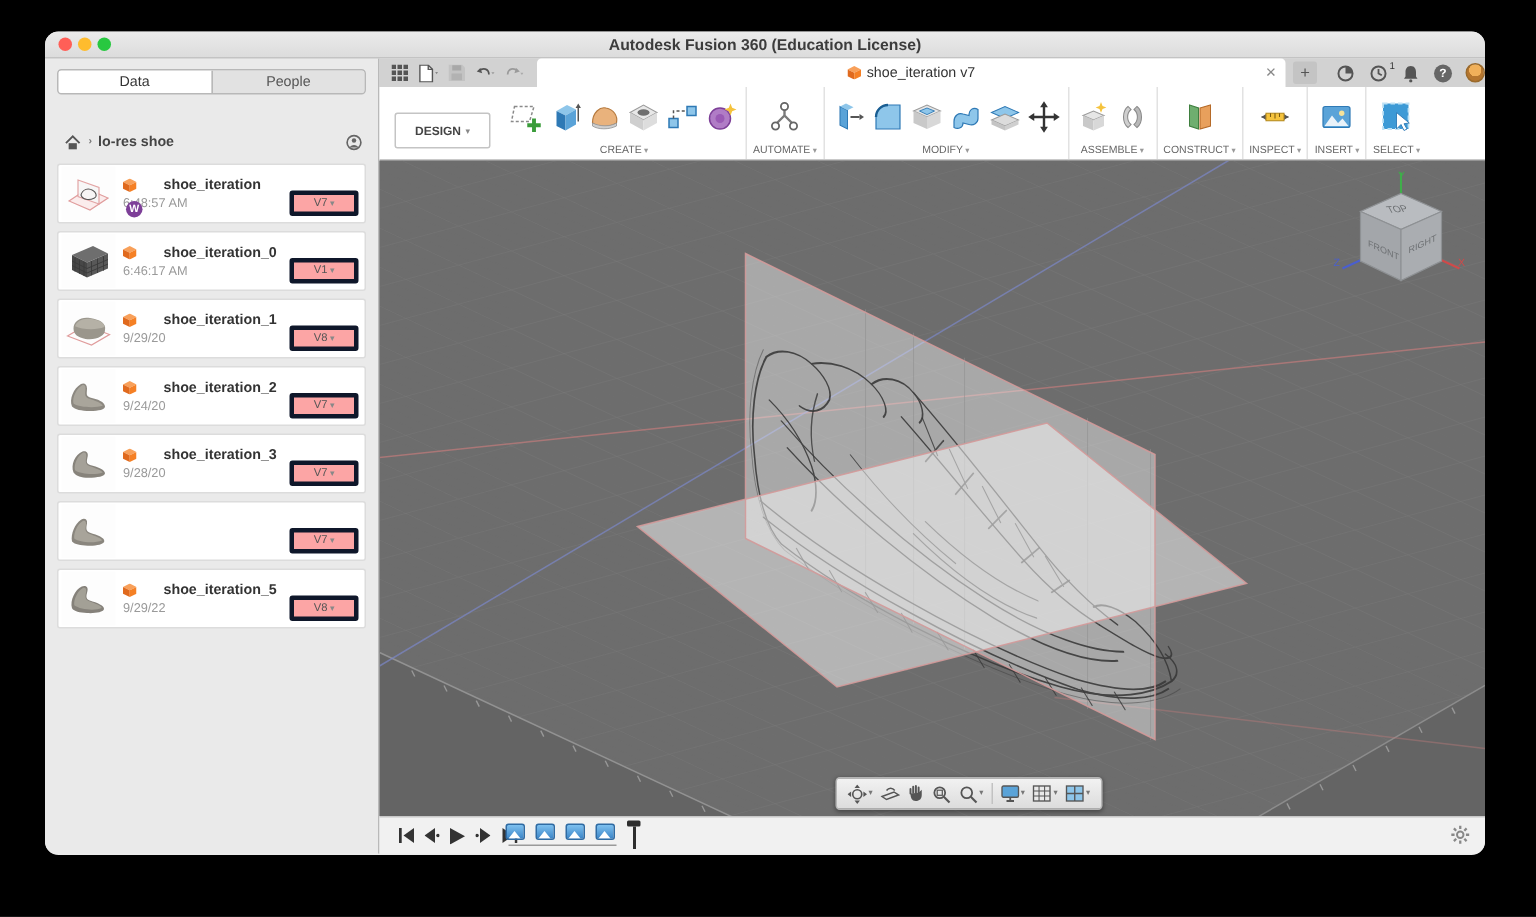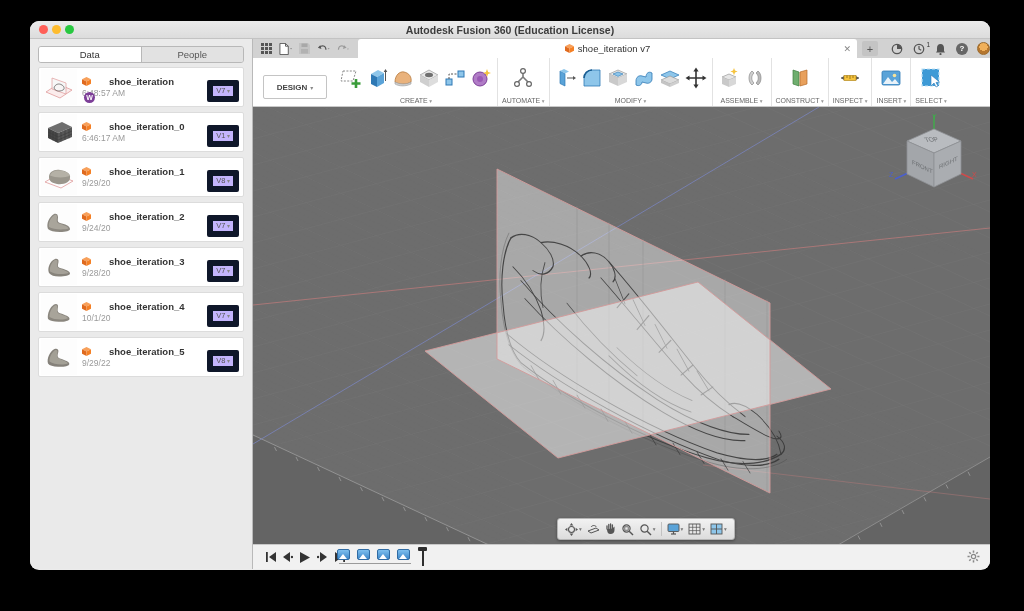--- a/index.html
+++ b/index.html
@@ -15,41 +15,41 @@
   .light{width:9px;height:9px;border-radius:50%;}
   .light.r{background:#ff5f57}.light.y{background:#febc2e}.light.g{background:#28c840}
   .content{display:flex;height:530px;}
   
   .sidebar{width:223px;background:#eaeaea;border-right:1px solid #b9b9b9;display:flex;flex-direction:column;}
   .userrow{height:20px;background:#dadada;border-bottom:1px solid #c2c2c2;display:flex;align-items:center;
     padding:0 6px;gap:4px;font-size:10px;color:#444;}
   .userrow .grow{flex:1}
   .mini-ic{width:13px;height:13px;display:inline-flex;align-items:center;justify-content:center;color:#666;}
   .chev{font-size:7px;color:#777}
-  .sb-tabs{display:flex;margin:7px 8px 0 8px;border:1px solid #b8b8b8;border-radius:3px;overflow:hidden;height:17px;}
+  .sb-tabs{display:flex;margin:7px 8px 16px 8px;border:1px solid #b8b8b8;border-radius:3px;overflow:hidden;height:17px;}
   .sb-tab{flex:1;font-size:9.5px;color:#555;display:flex;align-items:center;justify-content:center;background:#e2e2e2;}
   .sb-tab.active{background:#fff;color:#333;}
   .sb-tab+.sb-tab{border-left:1px solid #b8b8b8}
   .actions{display:flex;justify-content:flex-end;align-items:center;gap:5px;margin:7px 8px 0 8px;}
   .btn-upload{background:#6593c5;color:#fff;font-size:9px;font-weight:bold;border:none;border-radius:3px;
     padding:3px 9px;}
   .btn-newfolder{background:#f6f6f6;color:#555;font-size:9px;border:1px solid #bdbdbd;border-radius:3px;padding:3px 7px;}
   .breadcrumb{display:flex;align-items:center;gap:4px;margin:9px 10px 4px 12px;font-size:9.5px;color:#444;font-weight:bold;}
   .breadcrumb .grow{flex:1}
   .itemlist{flex:1;overflow:hidden;padding:4px 8px;}
   .card{position:relative;background:#fff;border:1px solid #dcdcdc;border-radius:2px;height:40px;margin-bottom:5px;
     display:flex;align-items:center;padding:2px;}
   .thumb{width:36px;height:36px;background:#fdfdfd;flex:none;display:flex;align-items:center;justify-content:center;}
   .card .info{flex:1;padding-left:5px;min-width:0;}
   .namerow{display:flex;align-items:center;gap:18px;}
   .cube{width:9px;height:9px;flex:none}
   .iname{font-size:9.5px;font-weight:bold;color:#333;white-space:nowrap;}
   .imeta{font-size:8.5px;color:#9a9a9a;margin-top:1px;}
-  .vchip{position:absolute;right:4px;bottom:4px;font-size:7.5px;color:#555;border:6px solid #0f172a;
-    border-radius:2px;background:#c4b5fd;padding:0 3px;line-height:9px;}
+  .vchip{position:absolute;right:4px;bottom:4px;font-size:7.5px;color:#555;border:3px solid #0f172a;
+    border-radius:2px;background:#fca5a5;padding:0 13px;line-height:9px;}
   .vchip::after{content:" ▾";font-size:6px;color:#888}
   .wbadge{position:absolute;left:45px;bottom:3px;width:11px;height:11px;border-radius:50%;background:#7d3f98;
     color:#fff;font-size:7px;font-weight:bold;display:flex;align-items:center;justify-content:center;}
   
   .main{flex:1;display:flex;flex-direction:column;min-width:0;}
   .topbar{height:19px;background:#d2d2d2;display:flex;align-items:stretch;position:relative;}
   .qat{display:flex;align-items:center;gap:6px;padding:0 7px;}
   .doctab{position:relative;margin-left:2px;width:500px;background:#fff;border-radius:3px 3px 0 0;
     display:flex;align-items:center;justify-content:center;gap:4px;font-size:9.5px;color:#333;}
   .doctab .x{position:absolute;right:6px;color:#888;font-size:9px;}
@@ -121,20 +121,38 @@
   <div class="content">
 
     <div class="sidebar">
 
       <div class="sb-tabs">
         <div class="sb-tab active">Data</div>
         <div class="sb-tab">People</div>
       </div>
 
 
+      <div class="breadcrumb">
+        <span class="mini-ic">
+          <svg width="11" height="10" viewBox="0 0 12 11">
+              <path d="M1,6 L6,1 L11,6" fill="none" stroke="#555" stroke-width="1.4"></path>
+              <rect x="3" y="6" width="6" height="4.5" fill="#555"></rect>
+            </svg>
+        </span>
+        <span class="chev">›</span>
+        <span>lo-res shoe</span>
+        <span class="grow"></span>
+        <span class="mini-ic">
+          <svg width="12" height="12" viewBox="0 0 12 12">
+              <circle cx="6" cy="6" r="4.6" fill="none" stroke="#666" stroke-width="1.1"></circle>
+              <circle cx="6" cy="4.6" r="1.5" fill="#666"></circle>
+              <path d="M3.2,9.4 C3.6,7 8.4,7 8.8,9.4" fill="#666"></path>
+            </svg>
+        </span>
+      </div>
 
       <div class="itemlist">
 
         <div class="card">
           <div class="thumb">
             <svg width="34" height="34" viewBox="0 0 34 34">
                 <polygon points="4,22 16,14 30,20 18,28" fill="#fbecec" stroke="#e09c9c" stroke-width=".8"></polygon>
                 <polygon points="10,8 24,13 24,24 10,19" fill="#f7f7f7" stroke="#e09c9c" stroke-width=".8" opacity=".9"></polygon>
                 <path d="M12,18 C13,14 17,13 20,15 C22,16 23,19 21,20 C17,22 13,21 12,18 Z" fill="none" stroke="#555" stroke-width=".7"></path>
               </svg>
@@ -251,31 +269,20 @@
           </div>
           <div class="vchip">V7</div>
         </div>
 
         <div class="card">
           <div class="thumb">
             <svg width="34" height="34" viewBox="0 0 34 34">
                 <path d="M6,24 C5,19 8,12 12,9.5 C14.5,8 16.5,9.5 16,12 C15.5,15 15,17 18,18.2 C23,19.8 28,21.5 27.5,24 C27,26 22,27 16.5,26.8 C11.5,26.6 8,26 6,24 Z" fill="#8a867e"></path>
                 <path d="M7.5,22 C7,18 10,12 13,10.5 C14.5,9.7 15.6,10.6 15.3,12.8 C15,15.2 14.3,17.6 17.3,18.8 C21.3,20.3 26,21.8 26,23.3 C21,25.3 11.5,24.8 7.5,22 Z" fill="#a8a49a"></path>
               </svg>
-          </div>
-          <div class="info">
-            <div class="namerow">
-              <svg class="cube" viewBox="0 0 10 10">
-                  <polygon points="5,0 10,2.5 5,5 0,2.5" fill="#f8a05a"></polygon>
-                  <polygon points="0,2.5 5,5 5,10 0,7.5" fill="#e06a1e"></polygon>
-                  <polygon points="10,2.5 5,5 5,10 10,7.5" fill="#f58025"></polygon>
-                </svg>
-              <span class="iname">shoe_iteration_4</span>
-            </div>
-            <div class="imeta">10/1/20</div>
           </div>
           <div class="vchip">V7</div>
         </div>
 
         <div class="card">
           <div class="thumb">
             <svg width="34" height="34" viewBox="0 0 34 34">
                 <path d="M6,23.5 C4.5,18.5 8,11 12.5,9 C15,8 17,9.3 16.3,12 C15.6,15 14.8,17.2 17.8,18.4 C22.8,20 28,21.8 27.3,24.2 C26.6,26.2 21.5,27 16,26.7 C11,26.4 7.5,25.7 6,23.5 Z" fill="#85817a"></path>
                 <path d="M7.5,21.5 C7,17.5 10,11.8 13,10.2 C14.6,9.4 15.8,10.3 15.4,12.6 C15,15 14.2,17.4 17.2,18.7 C21.2,20.3 26,21.9 25.8,23.4 C20.8,25.4 11.5,24.4 7.5,21.5 Z" fill="#a3a096"></path>
               </svg>

